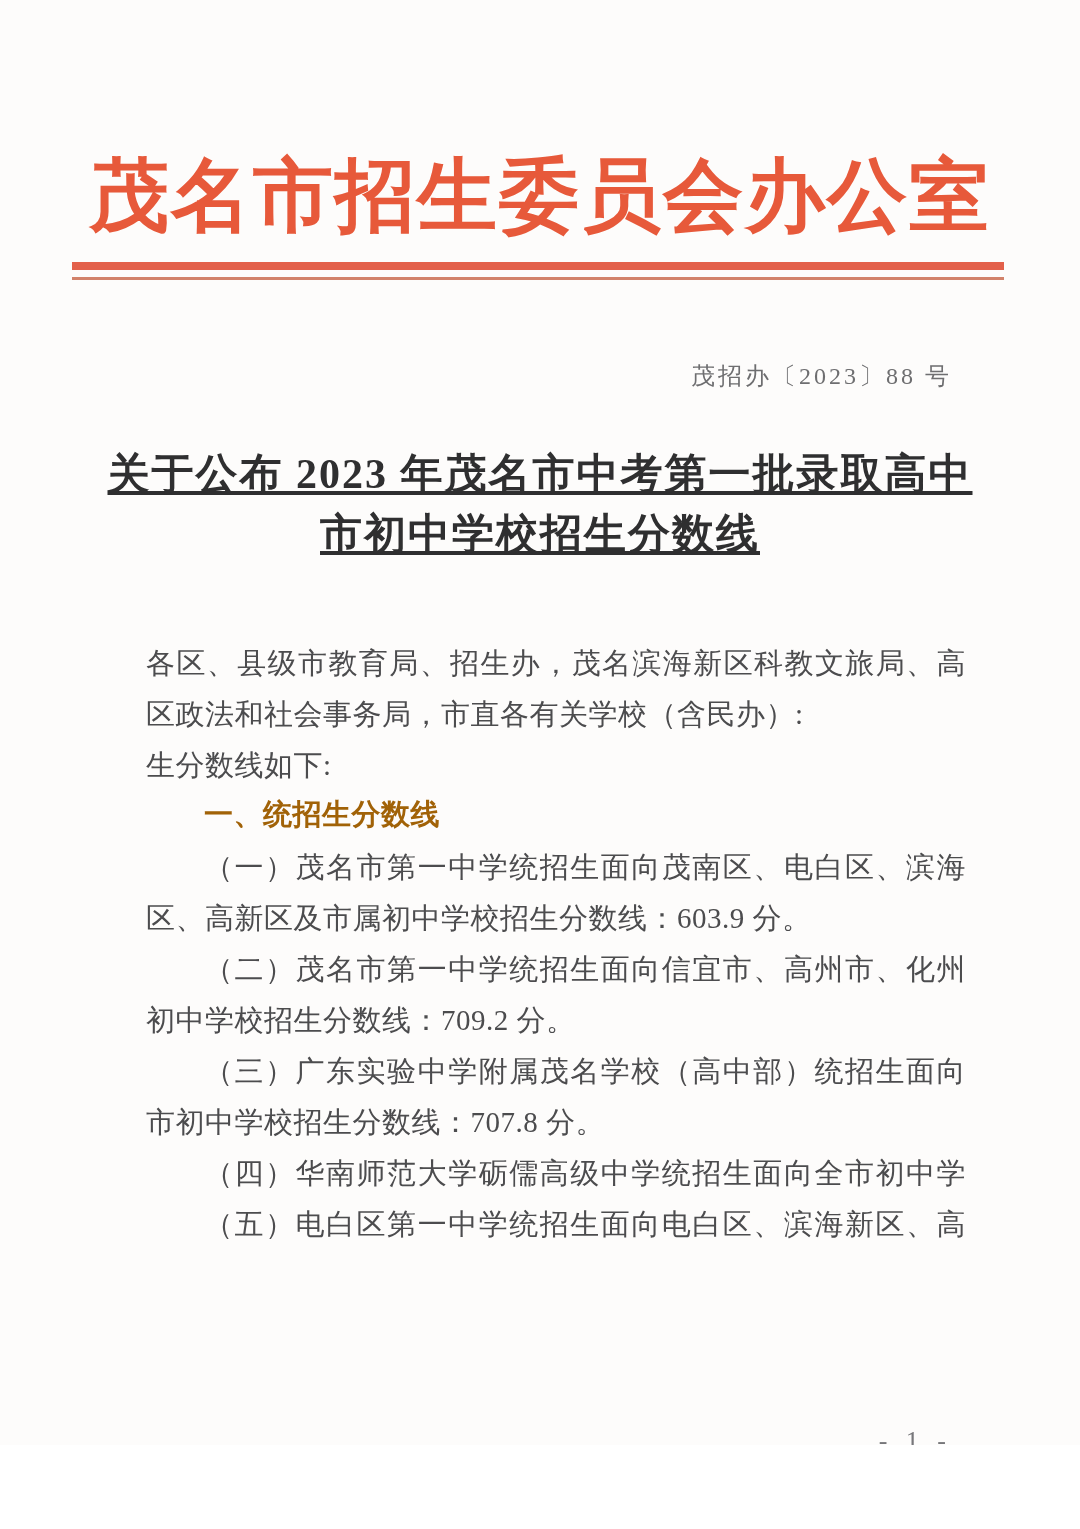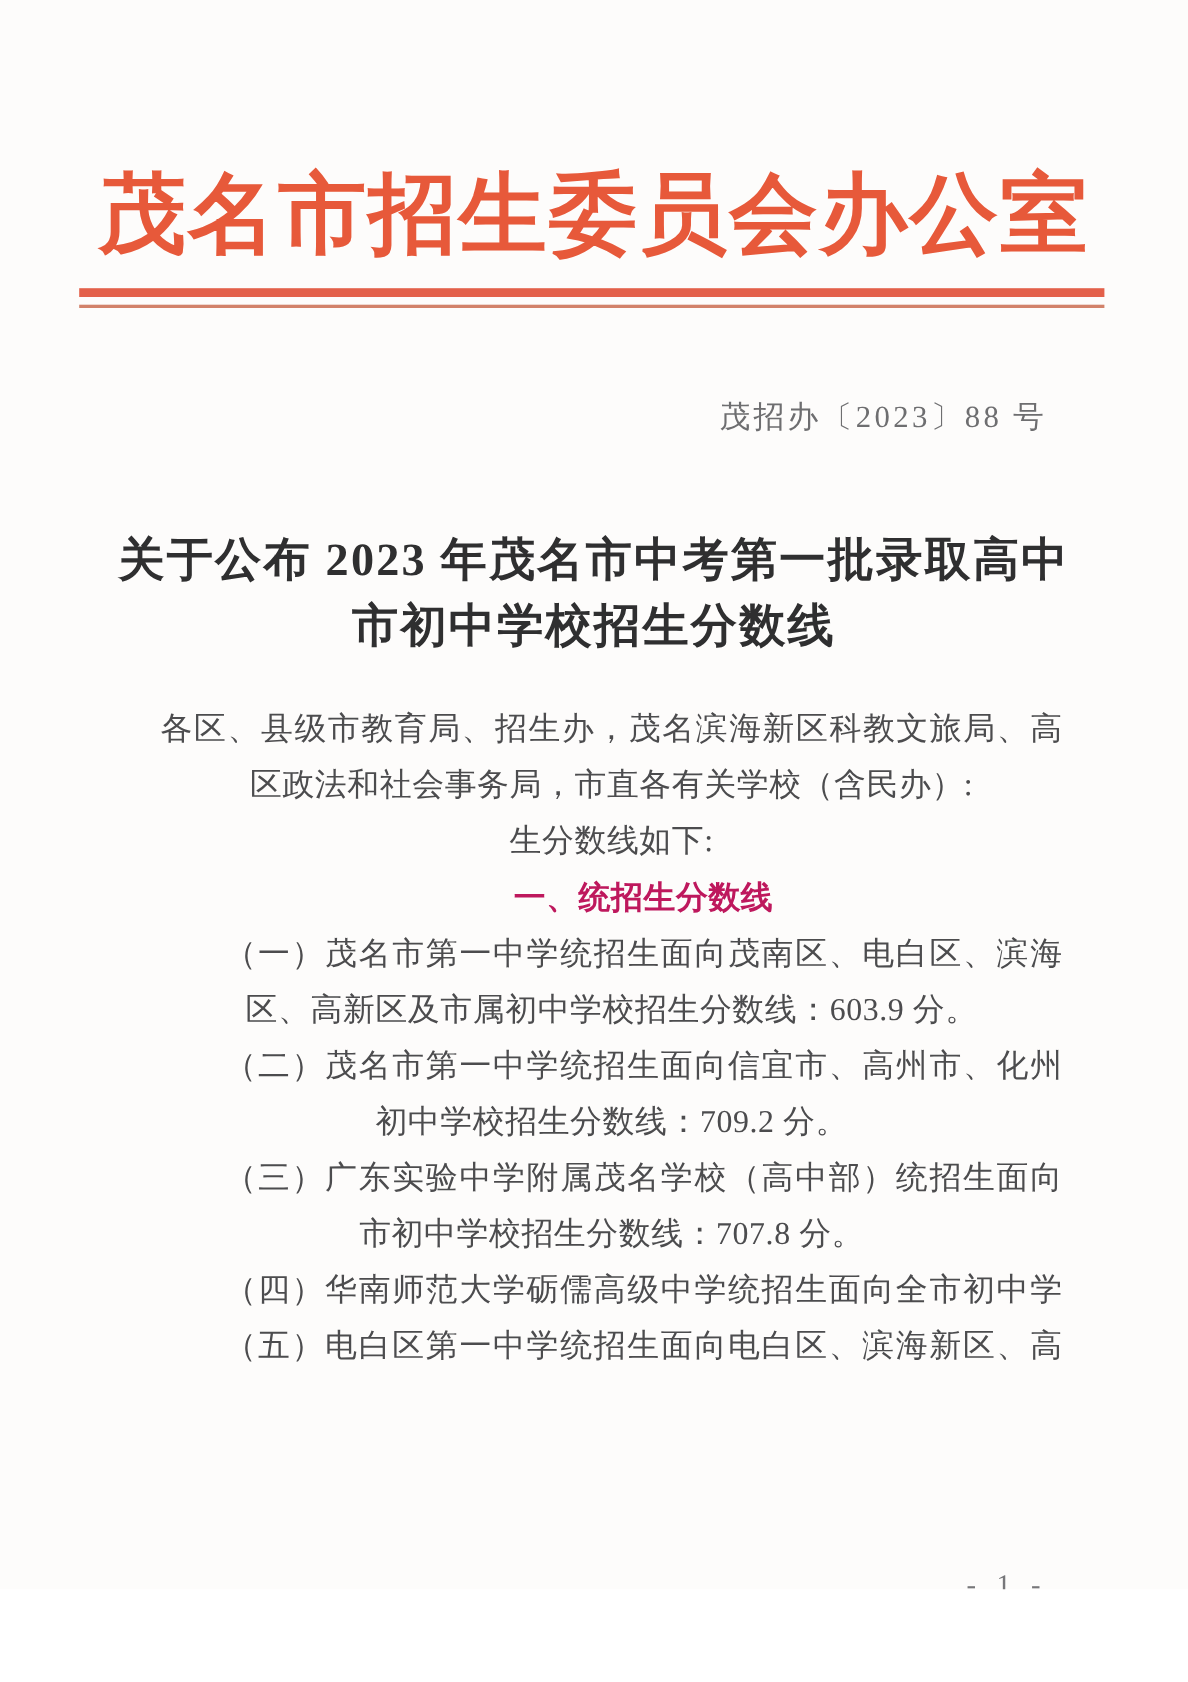--- a/index.html
+++ b/index.html
@@ -37,64 +37,65 @@
     width: 932px;
   }
   .rule-top-thick   { top: 262px; height: 8px;  background: #e3604a; }
   .rule-top-thin    { top: 277px; height: 3px;  background: #d2826a; }
 
   
   .doc-number {
     position: absolute;
     top: 360px;
     right: 128px;
-    font-size: 28px;
+    font-size: 24px;
     color: #6e6e70;
     letter-spacing: 3px;
     white-space: nowrap;
   }
 
   
   .notice-title {
     position: absolute;
-    top: 480px;
+    top: 444px;
     left: 0;
     width: 100%;
     text-align: center;
     color: #2f2f30;
     font-weight: 700;
     font-size: 42px;
     line-height: 60px;
     letter-spacing: 2px;
+    text-decoration: underline;
   }
 
   
   .body-text {
     position: absolute;
     top: 638px;
     left: 146px;
     width: 820px;
     font-size: 29px;
     line-height: 51px;
     color: #4c4c4e;
     letter-spacing: 0.5px;
   }
   .line {
     height: 51px;
     white-space: nowrap;
-    text-align: center;
+    text-align: left;
   }
   .line.fill {
     white-space: normal;
     text-align: justify;
     text-align-last: justify;
     overflow: hidden;
   }
   .line.indent { text-indent: 58px; }
-  .line.bold   { font-weight: 700; color: #be185d; }
+  .line.bold   { font-weight: 700; color: #a16207; font-family: Liberation Mono, monospace; }
 
   
   .page-number {
     position: absolute;
     top: 1426px;
     right: 128px;
     font-size: 26px;
     color: #77777a;
     letter-spacing: 6px;
     white-space: nowrap;

